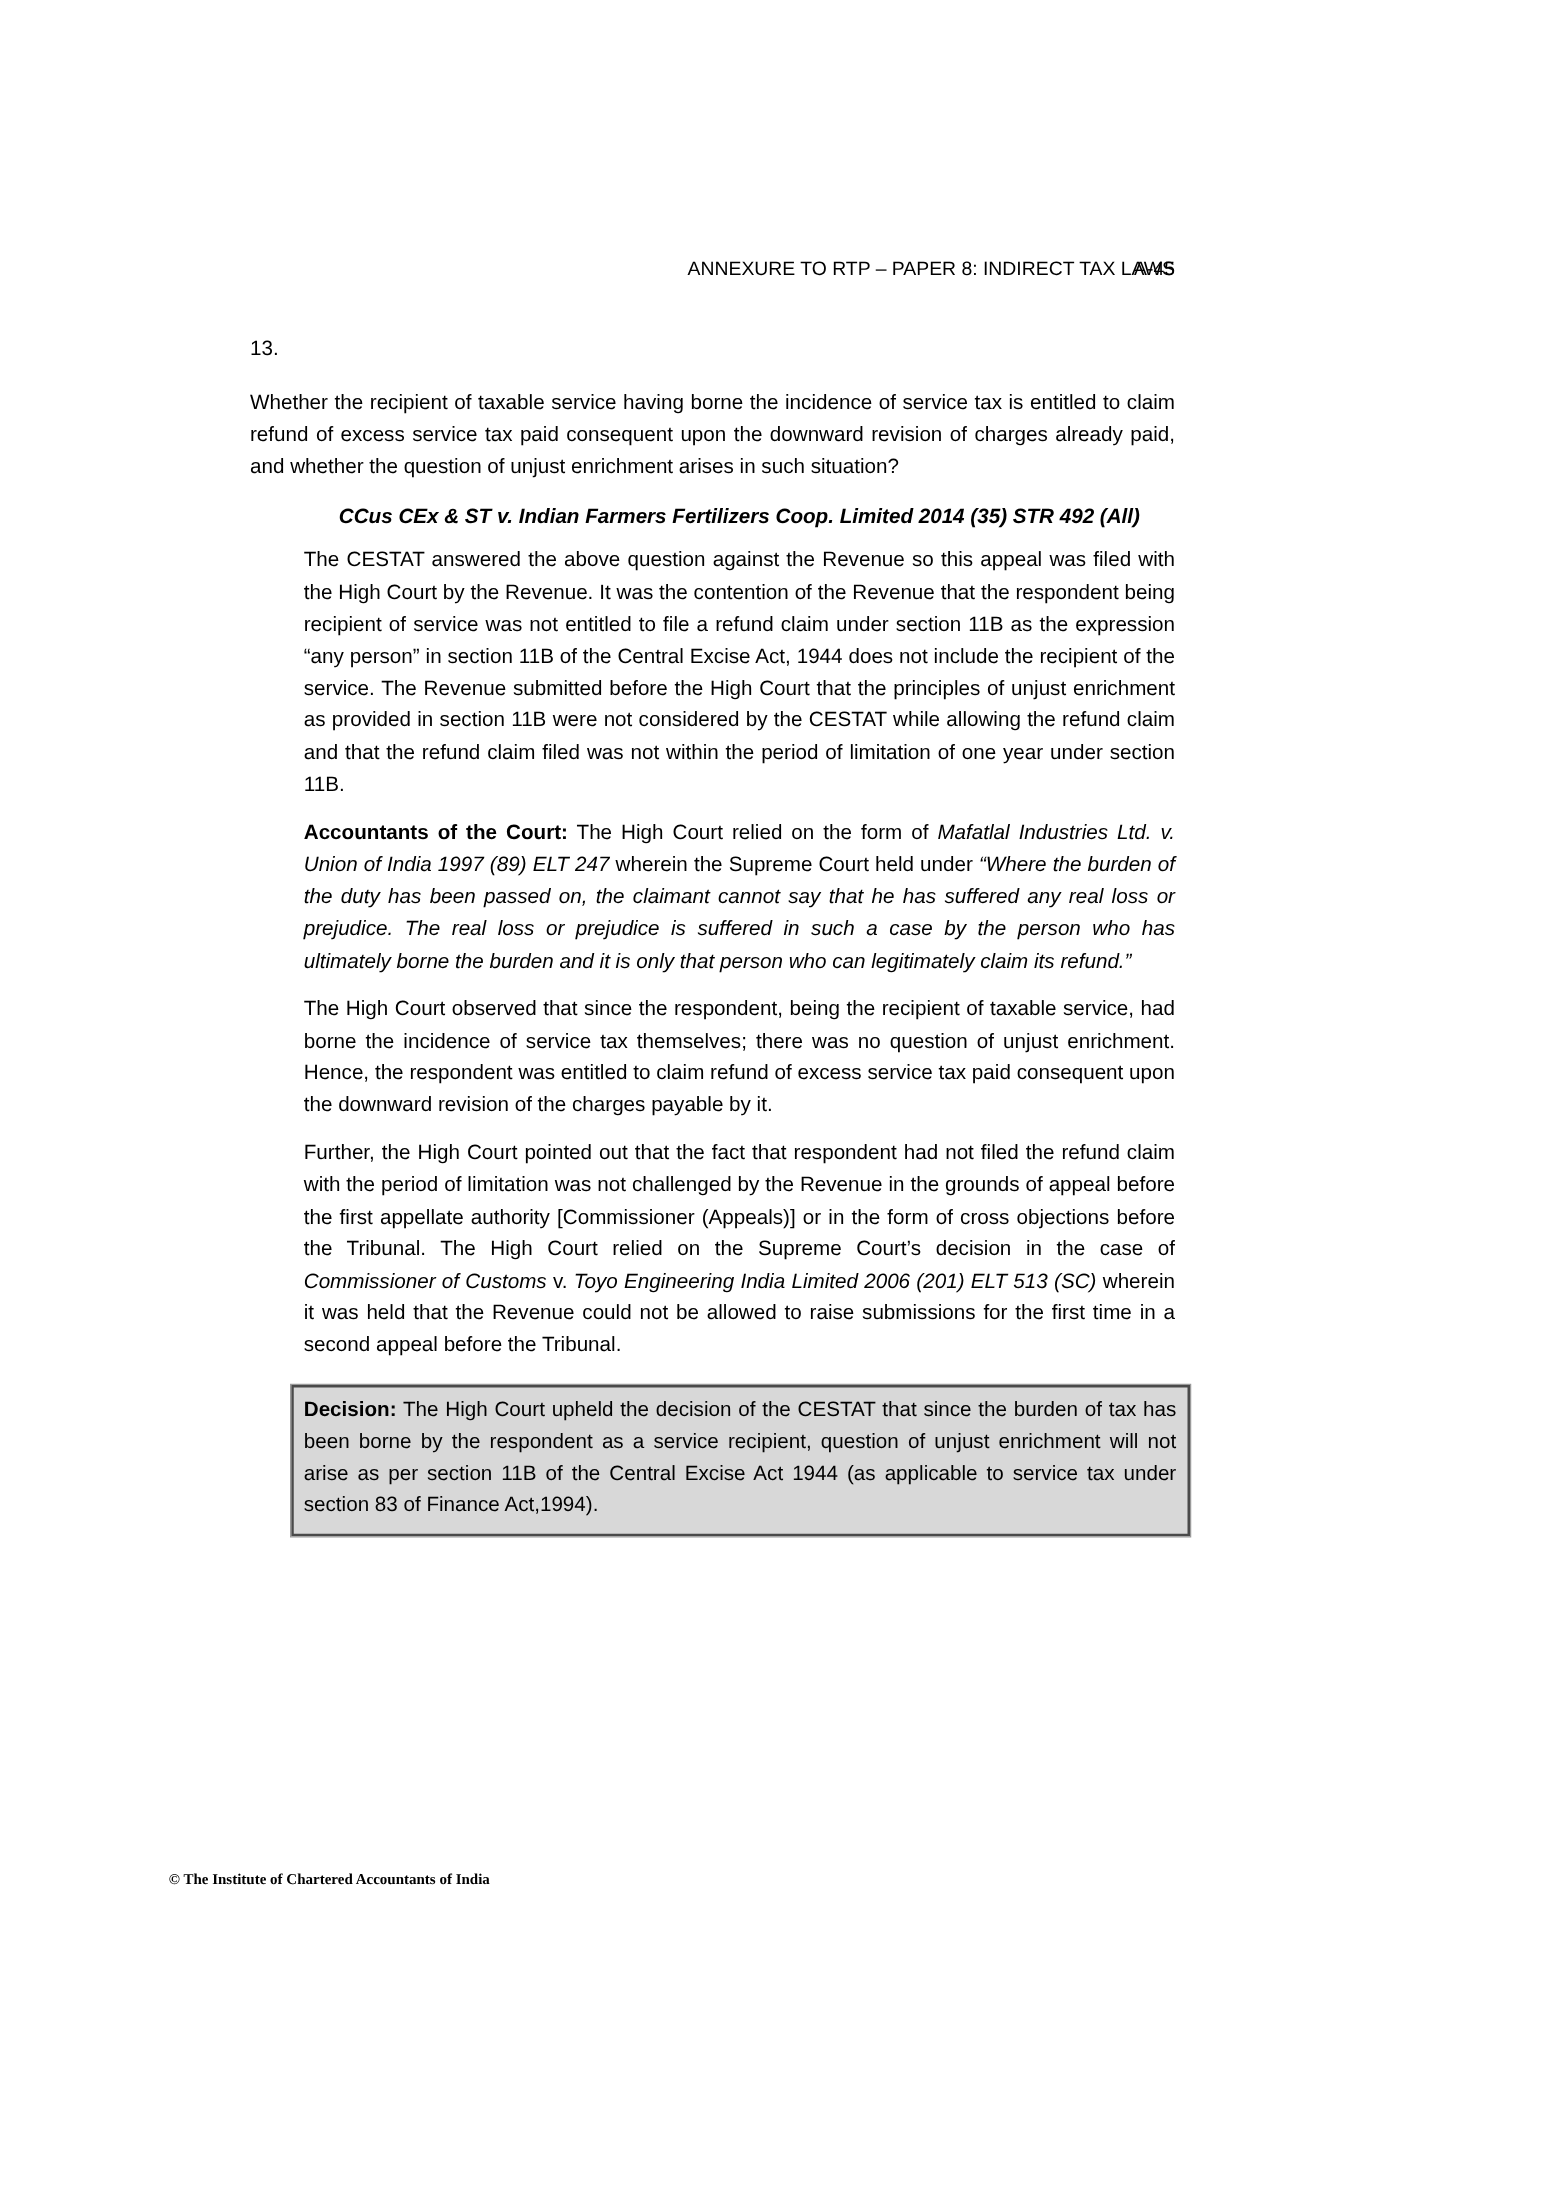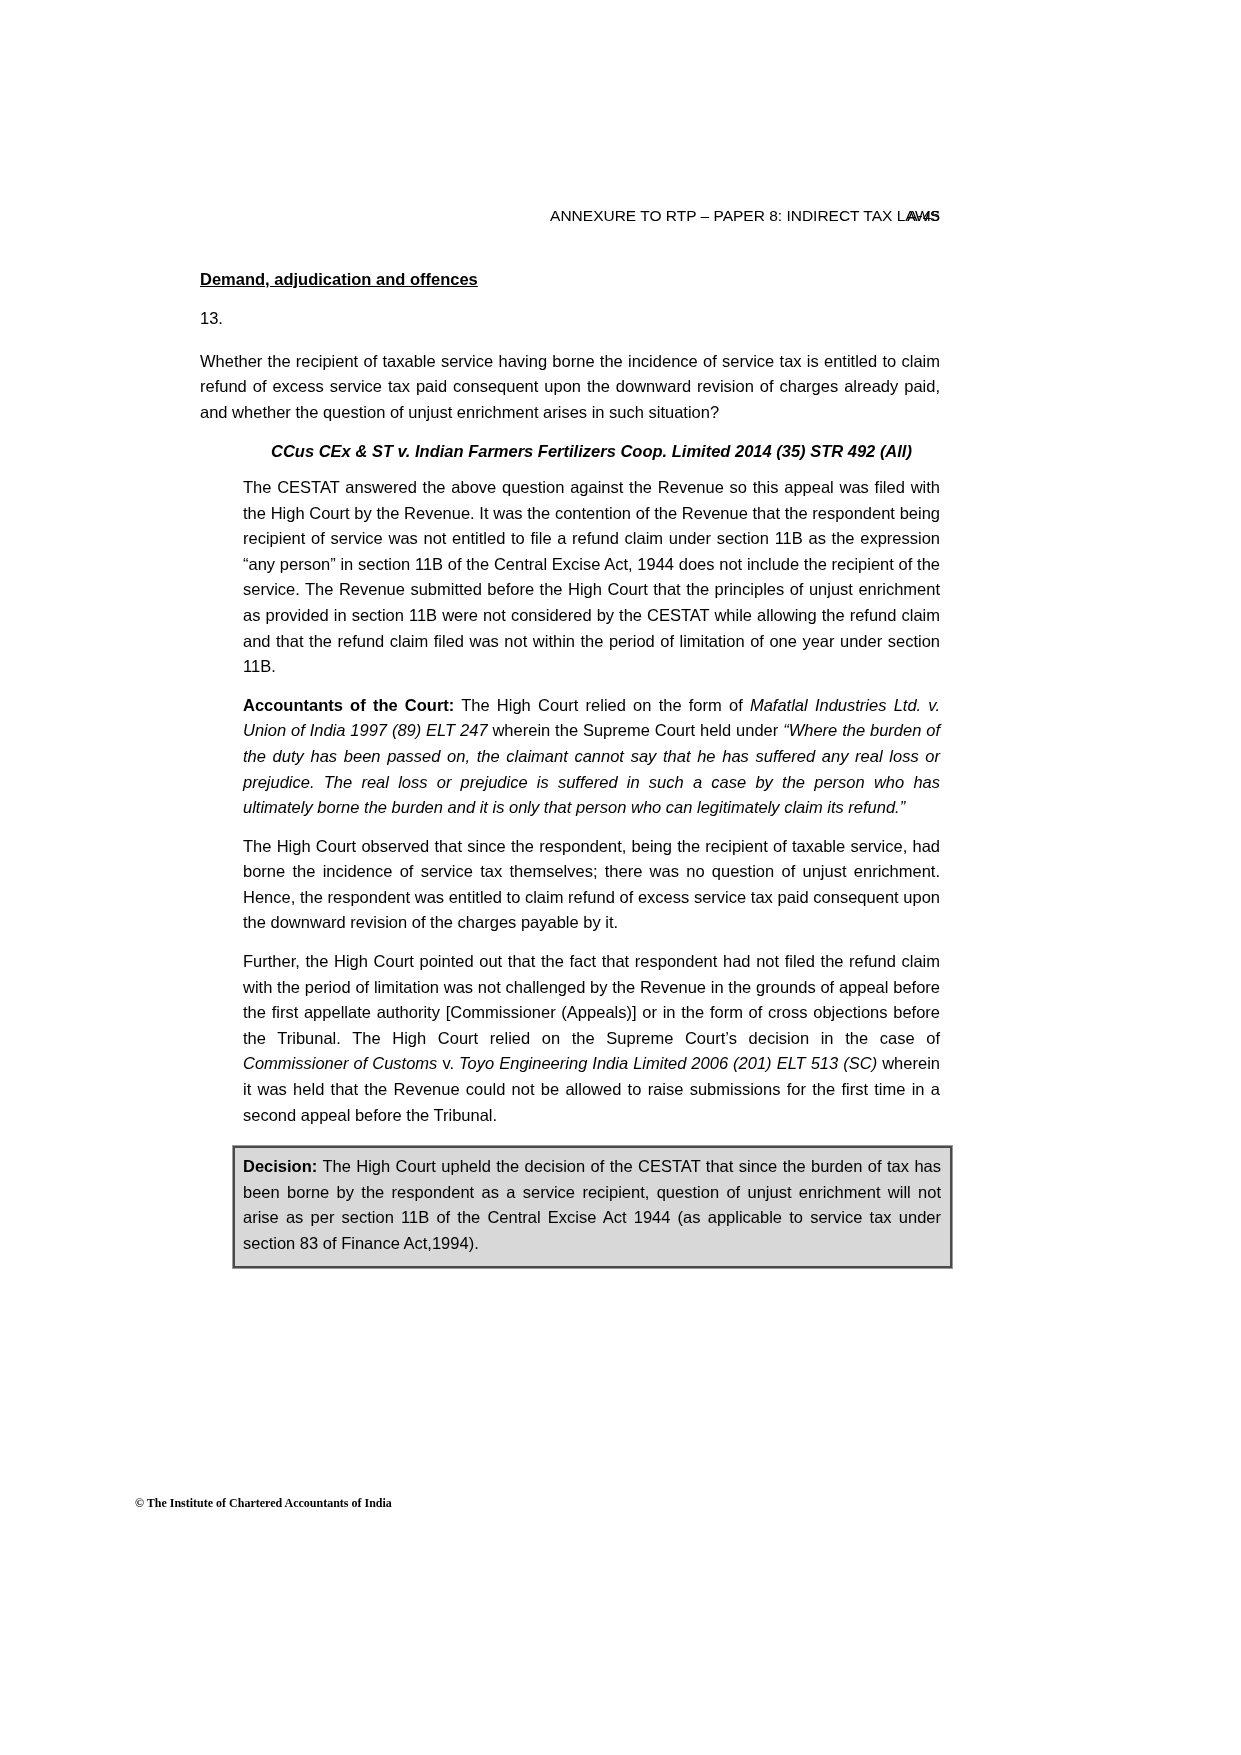--- a/index.html
+++ b/index.html
@@ -86,21 +86,20 @@
 <div class="page">
 
   <div class="page-header">
     <span>ANNEXURE TO RTP – PAPER 8: INDIRECT TAX LAWS</span>
     <span class="page-num">A-45</span>
   </div>
 
   <div class="content">
 
 
-    <div class="section-heading">Demand, adjudication and offences</div>
 
     <div class="question">
       <span class="q-num">13.</span>
       <div class="q-text">Whether the recipient of taxable service having borne the incidence of service tax is entitled to claim refund of excess service tax paid consequent upon the downward revision of charges already paid, and whether the question of unjust enrichment arises in such situation?</div>
     </div>
 
     <p class="para indent citation">CCus CEx &amp; ST v. Indian Farmers Fertilizers Coop. Limited 2014 (35) STR 492 (All)</p>
 
     <p class="para indent">The CESTAT answered the above question against the Revenue so this appeal was filed with the High Court by the Revenue.  It was the contention of the Revenue that the respondent being recipient of service was not entitled to file a refund claim under section 11B as the expression “any person” in section 11B of the Central Excise Act, 1944 does not include the recipient of the service.  The Revenue submitted before the High Court that the principles of unjust enrichment as provided in section 11B were not considered by the CESTAT while allowing the refund claim and that the refund claim filed was not within the period of limitation of one year under section 11B.</p>
 

